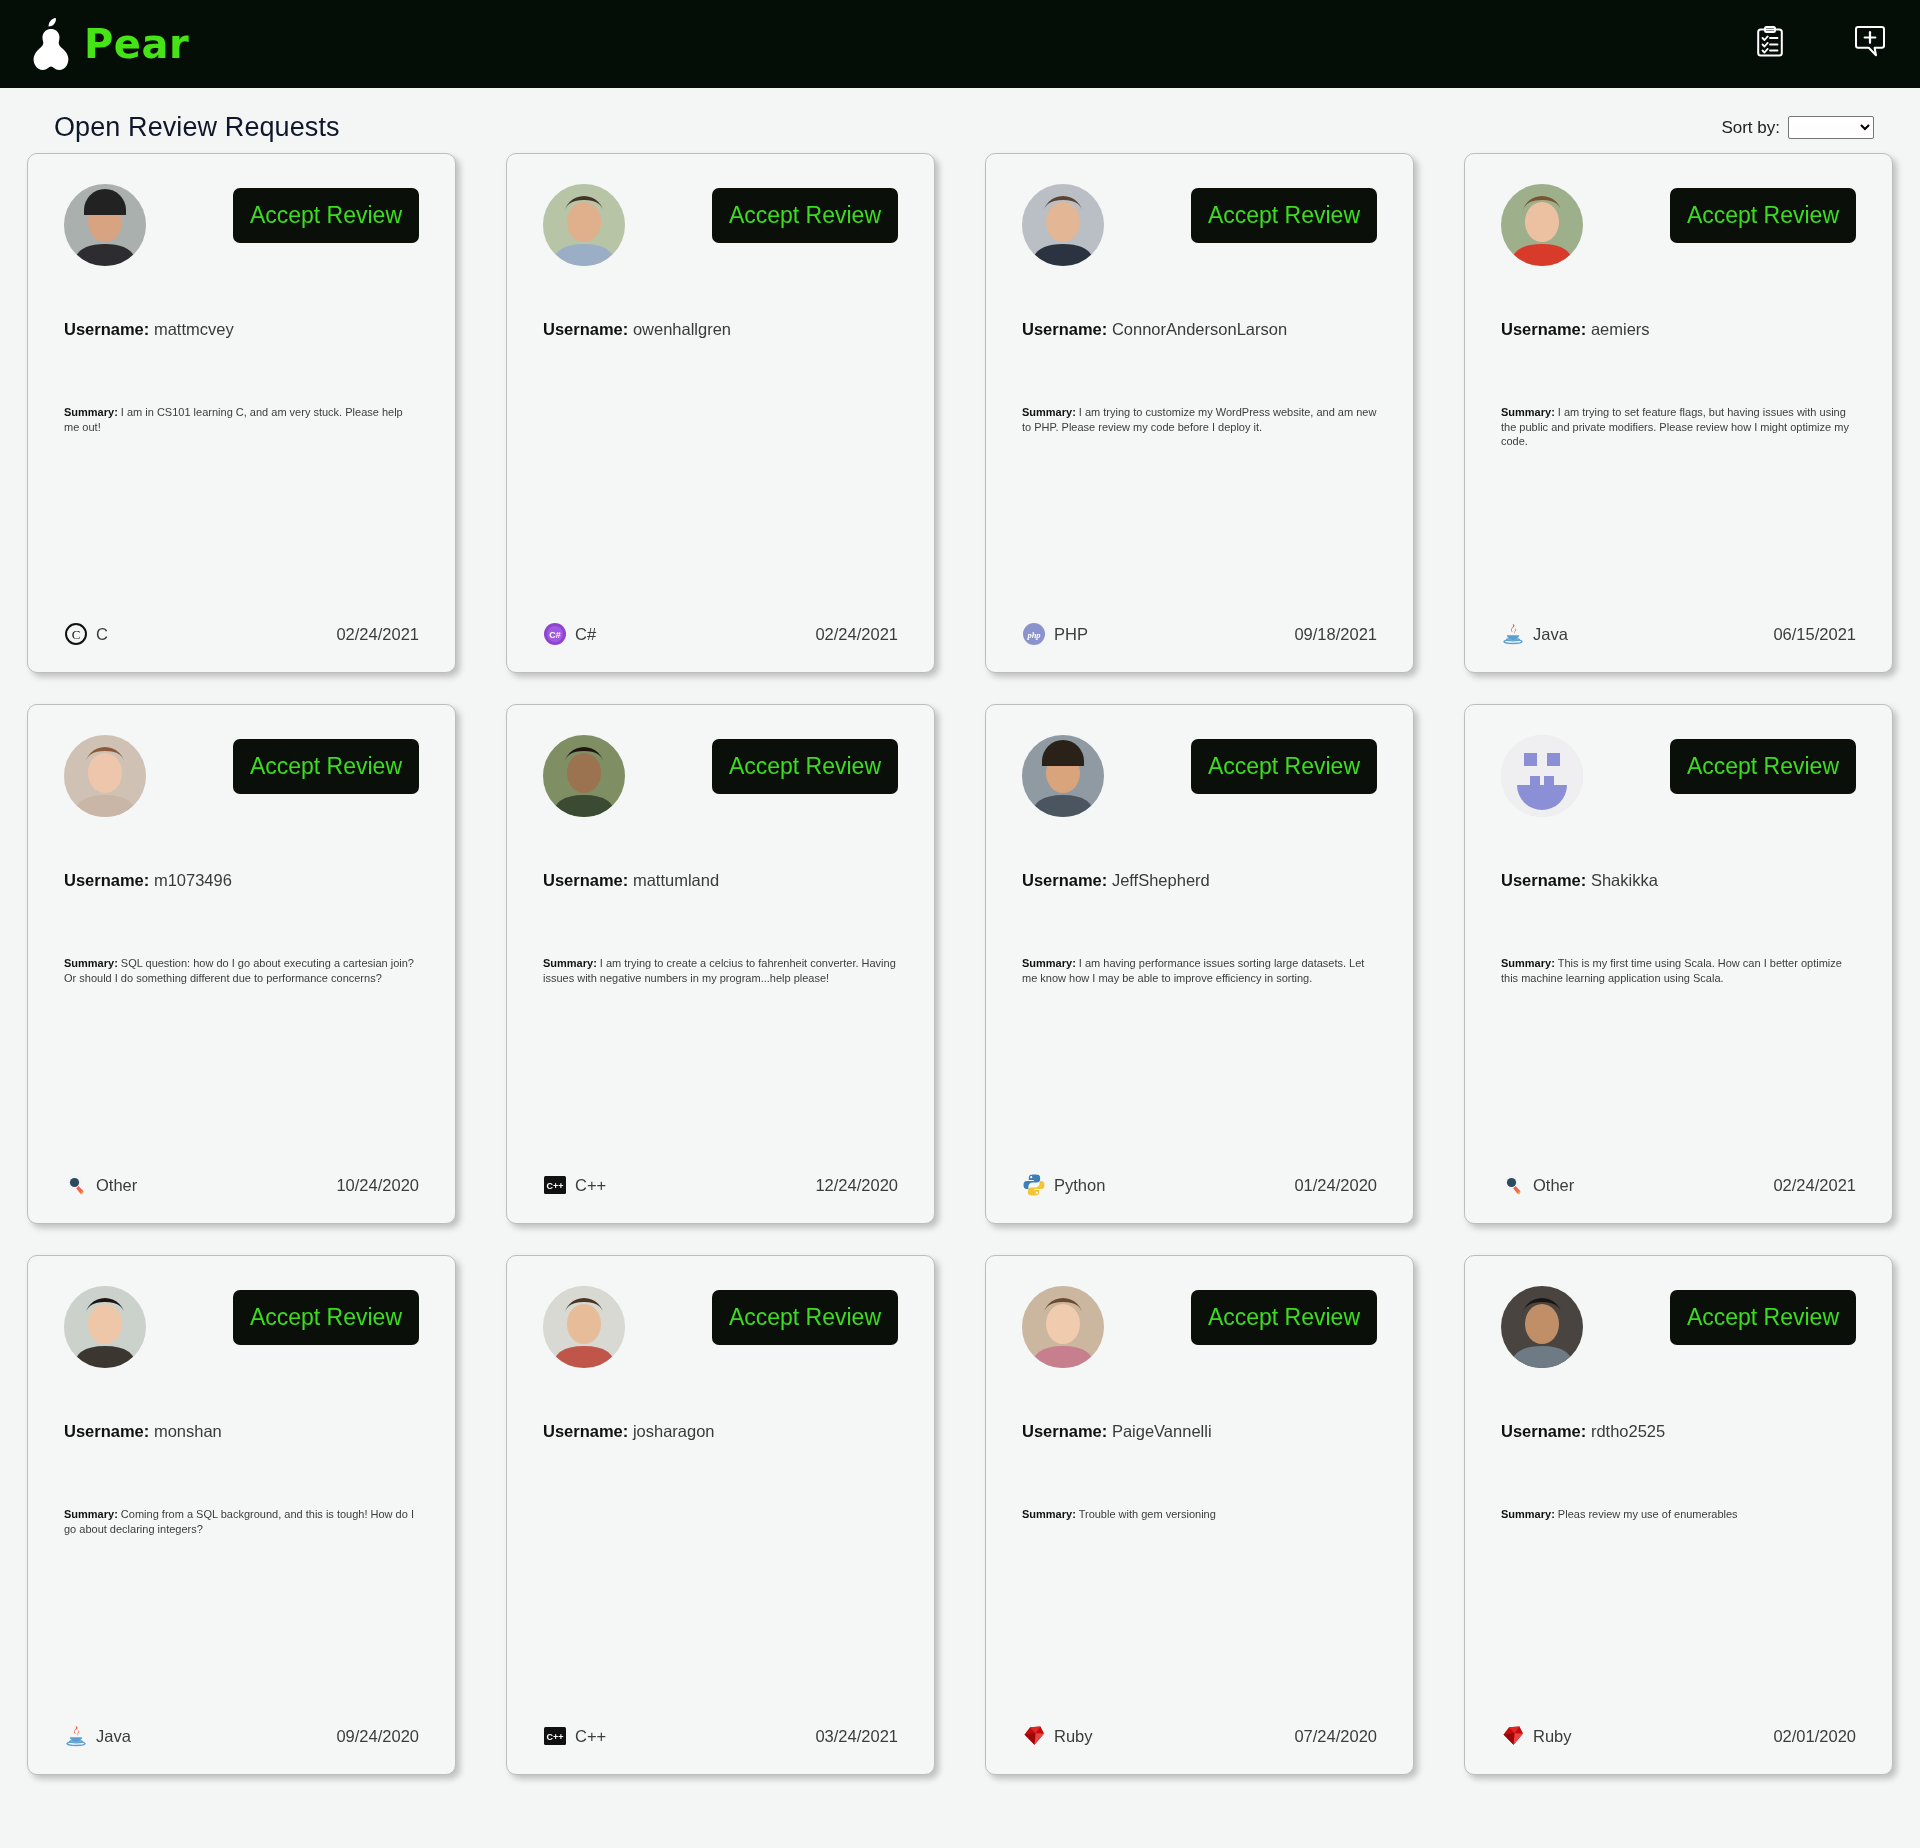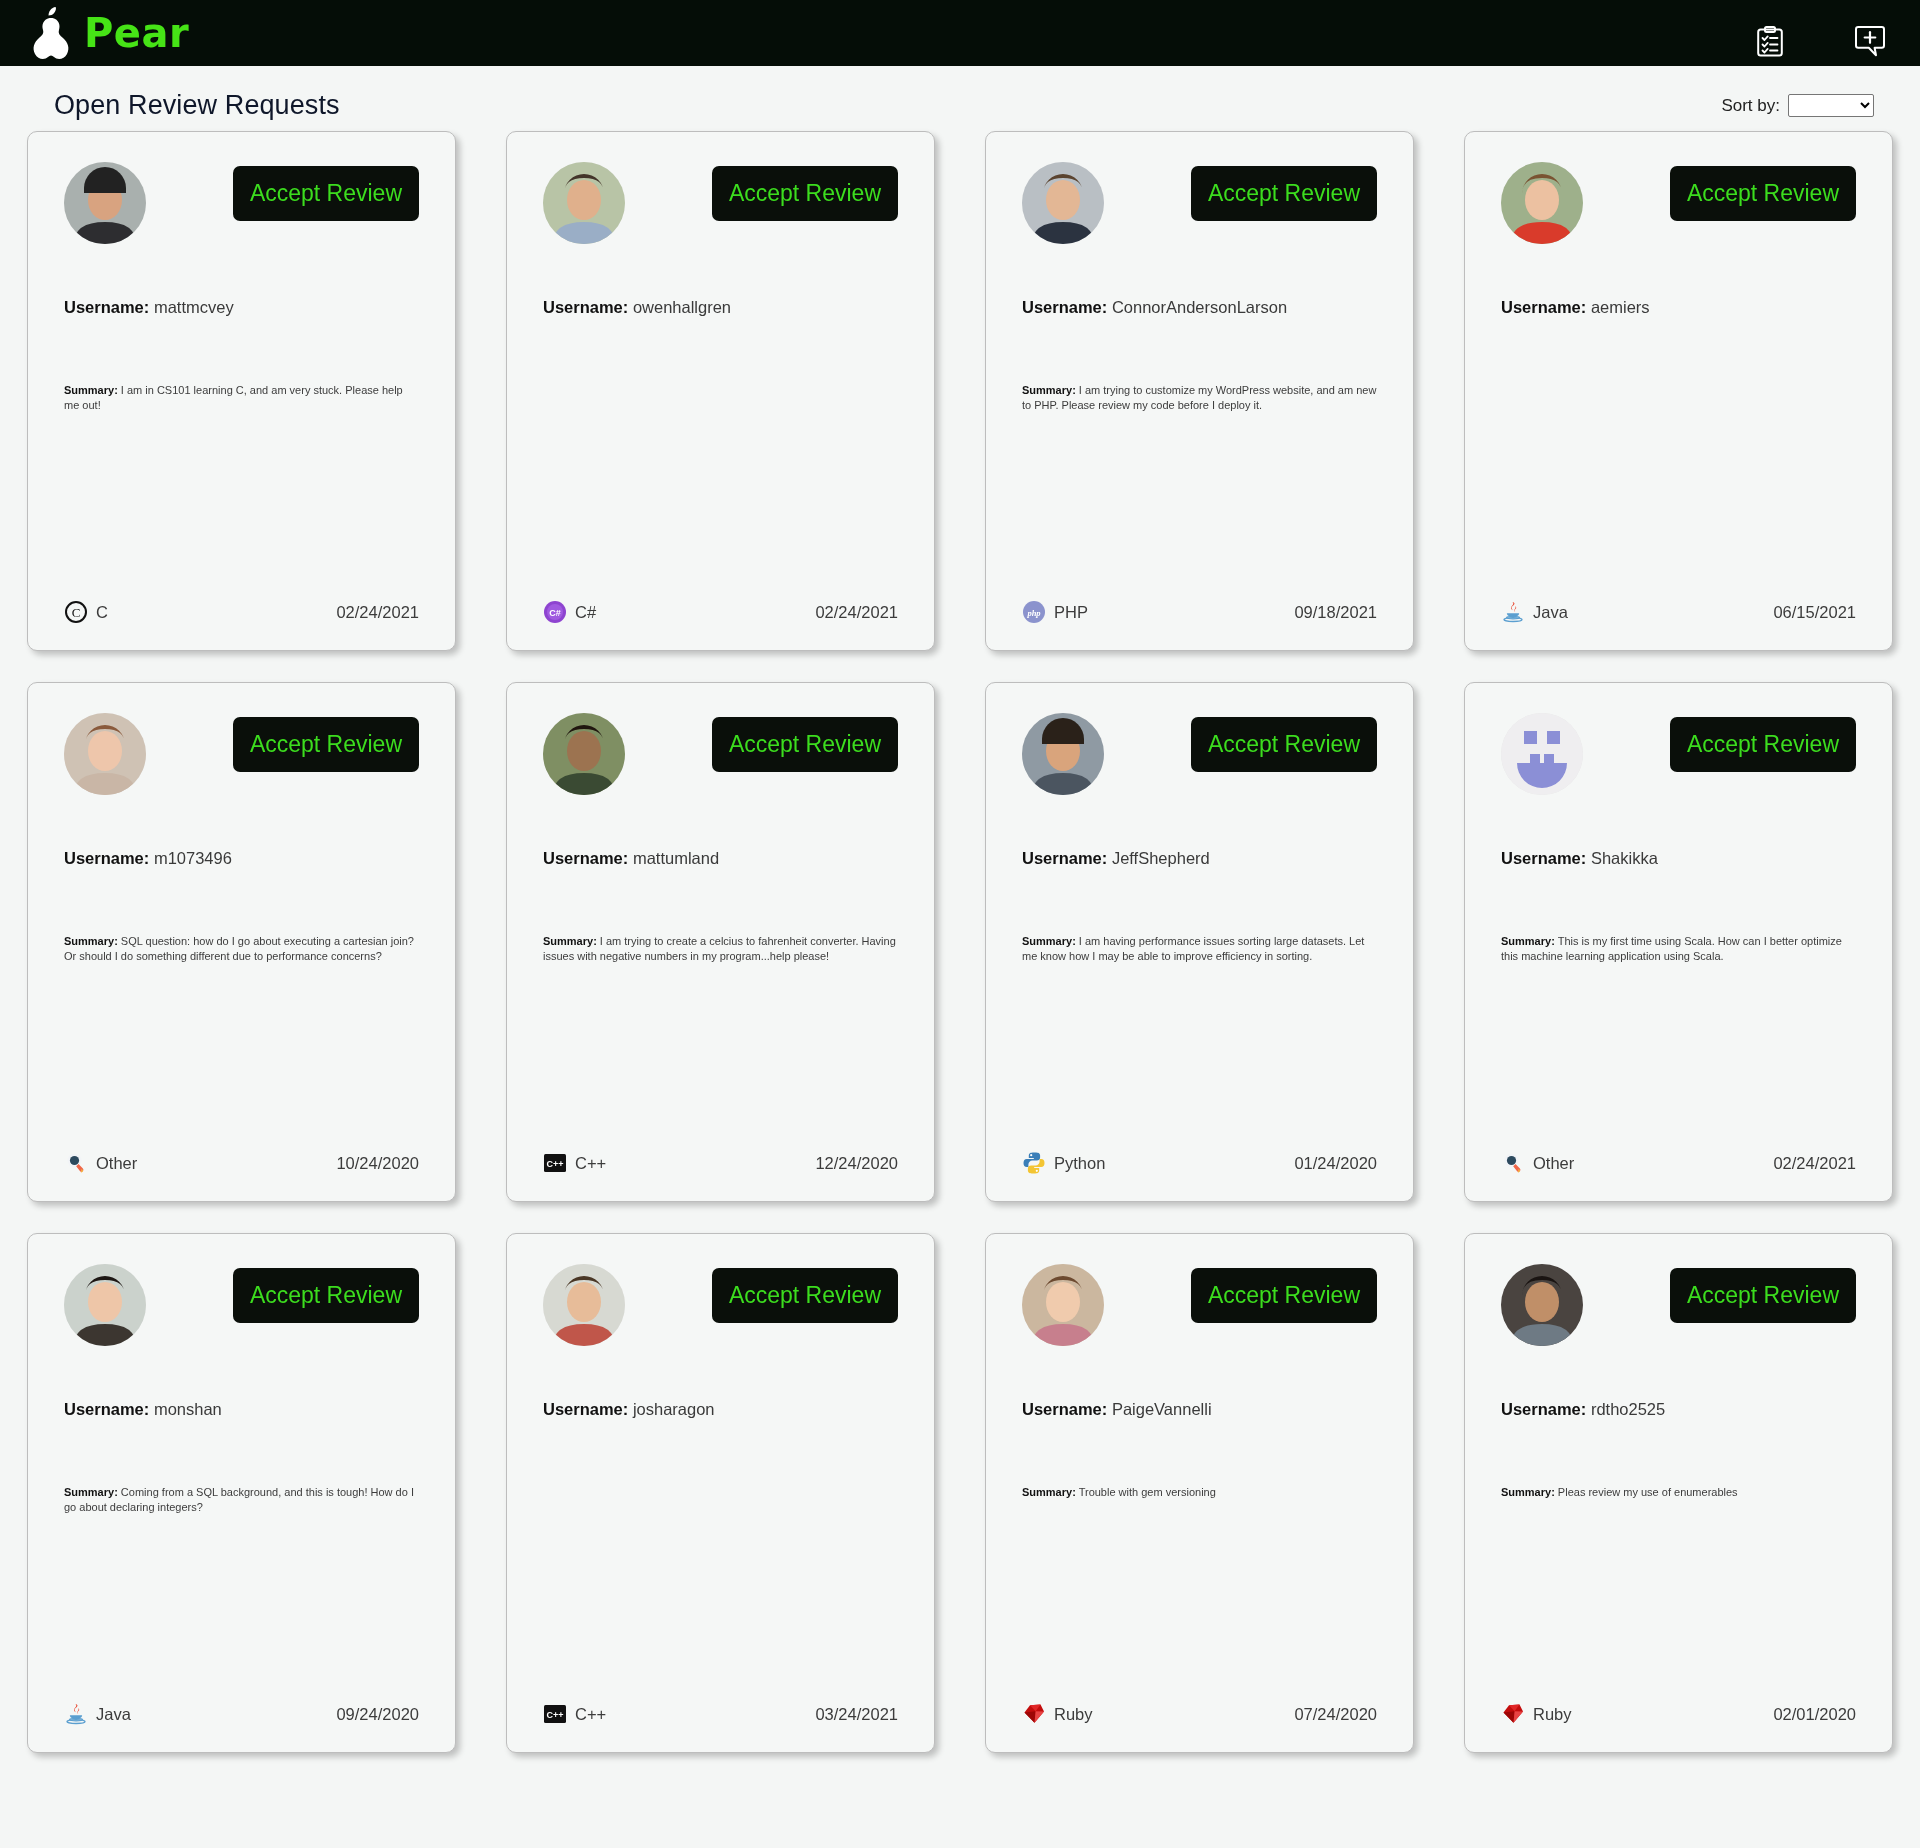--- a/index.html
+++ b/index.html
@@ -6,21 +6,21 @@
   html, body {
     margin: 0; padding: 0;
     width: 1920px;
     background: #f4f6f5;
     font-family: "Liberation Sans", sans-serif;
     -webkit-font-smoothing: antialiased;
   }
 
   
   .topbar {
-    height: 66px;
+    height: 88px;
     background: #050d07;
     display: flex;
     align-items: center;
     padding: 0 0 0 28px;
     position: relative;
   }
   .brand { display: flex; align-items: center; gap: 10px; }
   .pear-logo { width: 46px; height: 56px; display: block; }
   .brand-name {
     color: #46e316;
@@ -275,20 +275,21 @@
           <svg viewBox="0 0 82 82">
             <rect width="82" height="82" fill="#9eb08b"></rect>
             <path d="M10 82 q0 -22 31 -22 q31 0 31 22 z" fill="#d93b2b"></path>
             <ellipse cx="41" cy="38" rx="17" ry="20" fill="#ecc1a1"></ellipse>
             <path d="M21 32 a20 20 0 0 1 40 0 q0 -16 -20 -16 q-20 0 -20 16 z" fill="#7a5332"></path>
           </svg>
         </div>
         <button class="accept-btn">Accept Review</button>
       </div>
       <div class="username-row"><b>Username:</b> <span>aemiers</span></div>
+      <div class="summary-row"><b>Summary:</b> <span>I am trying to set feature flags, but having issues with using the public and private modifiers. Please review how I might optimize my code.</span></div>
       <div class="card-foot">
         <div class="lang">
           <svg class="lang-icon" viewBox="0 0 24 24">
             <path d="M11.5 2 c2.5 2.5 -1.5 3.8 -1.5 6 c0 1.4 1.6 2.2 1.6 2.2 c-.4 -1.6 -2.4 -2.2 .6 -4.6 c2.2 -1.8 1.3 -3 -0.7 -3.6 z" fill="#e8452c"></path>
             <path d="M14 6.2 c1.6 1.8 -.8 3 -.8 4.3 c0 .8 1 1.3 1 1.3 c-.3 -1 -1.4 -1.4 .3 -2.8 c1.3 -1 .8 -2.1 -.5 -2.8 z" fill="#e8452c"></path>
             <path d="M6.5 13.2 h11 c.5 0 .8 .4 .6 .9 c-.6 1.8 -3 3.1 -6.1 3.1 c-3.1 0 -5.5 -1.3 -6.1 -3.1 c-.2 -.5 .1 -.9 .6 -.9 z" fill="#5b9fd0"></path>
             <ellipse cx="12" cy="19.6" rx="9" ry="1.9" fill="none" stroke="#5b9fd0" stroke-width="1.4"></ellipse>
             <ellipse cx="12" cy="17.6" rx="6.5" ry="1.3" fill="none" stroke="#5b9fd0" stroke-width="1.2"></ellipse>
           </svg>
           <span>Java</span>

